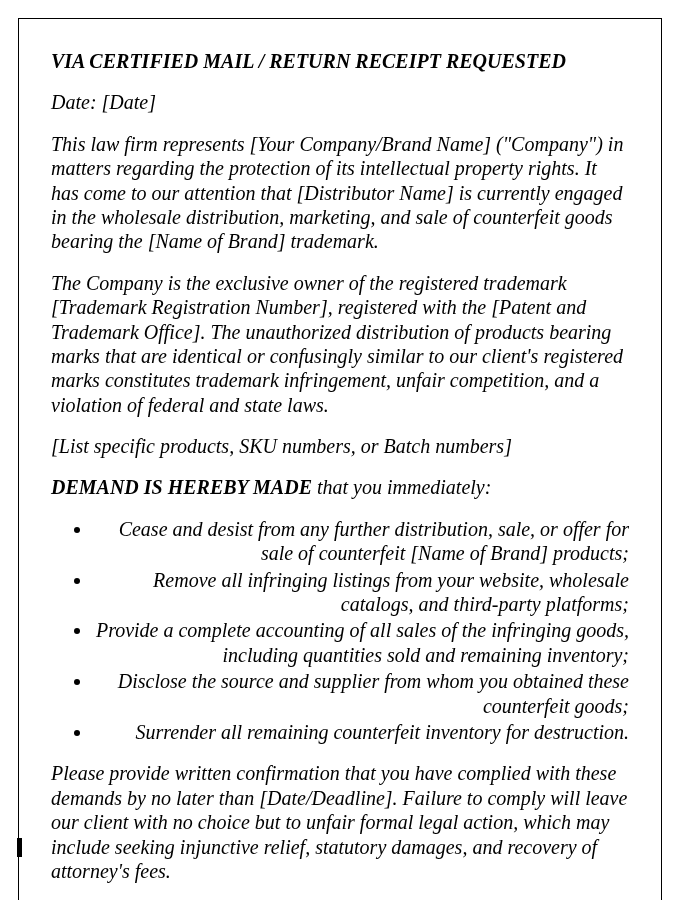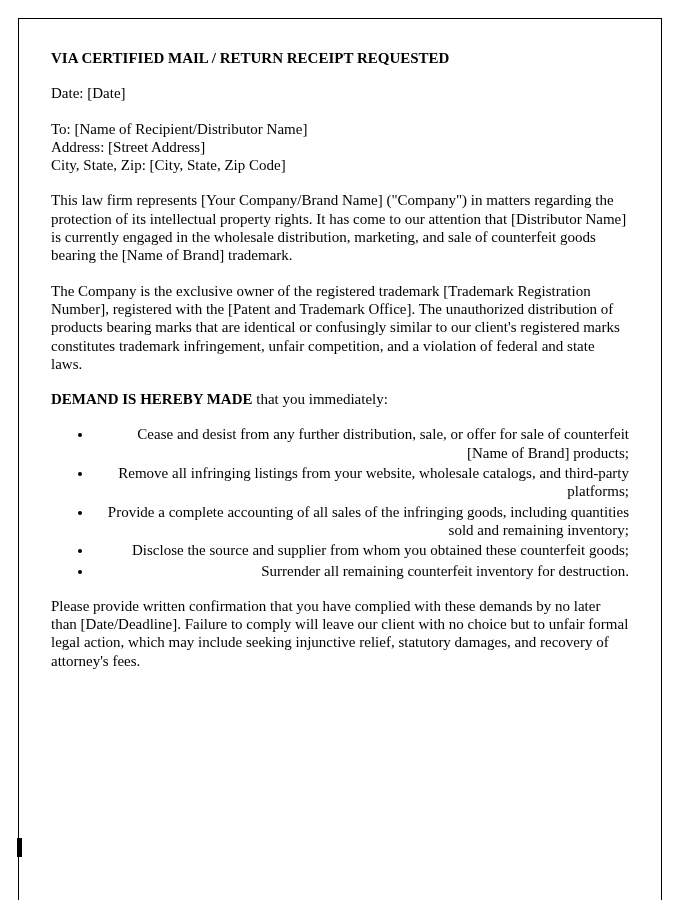--- a/index.html
+++ b/index.html
@@ -23,22 +23,23 @@
     left: 18px;
     top: 18px;
     width: 644px;
     height: 920px; 
     border: 1px solid #000000;
     box-sizing: border-box;
     background: #ffffff;
   }
   .letter-content {
     padding: 30px 32px 0 32px;
-    font-size: 15px;
+    font-size: 20px;
     line-height: 1.22;
+    font-style: italic;
   }
   .para {
     margin: 0 0 17px 0;
   }
   .bold {
     font-weight: bold;
   }
   .addr-line {
     margin: 0;
   }
@@ -67,33 +68,29 @@
 <body>
 
 <div class="page">
   <div class="letter-frame">
     <div class="letter-content">
 
       <p class="para bold">VIA CERTIFIED MAIL / RETURN RECEIPT REQUESTED</p>
 
       <p class="para">Date: [Date]</p>
 
-      <div class="addr-block">
-        <p class="addr-line">To: [Name of Recipient/Distributor Name]</p>
-        <p class="addr-line">Address: [Street Address]</p>
-        <p class="addr-line">City, State, Zip: [City, State, Zip Code]</p>
-      </div>
 
 
 
       <p class="para">This law firm represents [Your Company/Brand Name] ("Company") in matters regarding the protection of its intellectual property rights. It has come to our attention that [Distributor Name] is currently engaged in the wholesale distribution, marketing, and sale of counterfeit goods bearing the [Name of Brand] trademark.</p>
 
       <p class="para">The Company is the exclusive owner of the registered trademark [Trademark Registration Number], registered with the [Patent and Trademark Office]. The unauthorized distribution of products bearing marks that are identical or confusingly similar to our client's registered marks constitutes trademark infringement, unfair competition, and a violation of federal and state laws.</p>
 
       <div class="para">
+        <p class="addr-line">[List specific products, SKU numbers, or Batch numbers]</p>
       </div>
 
       <p class="para">
         <span class="bold">DEMAND IS HEREBY MADE</span><span> that you immediately:</span>
       </p>
 
       <ul class="demands">
         <li>
           <span>Cease and desist from any further distribution, sale, or offer for sale of counterfeit [Name of Brand] products;</span>
         </li>

